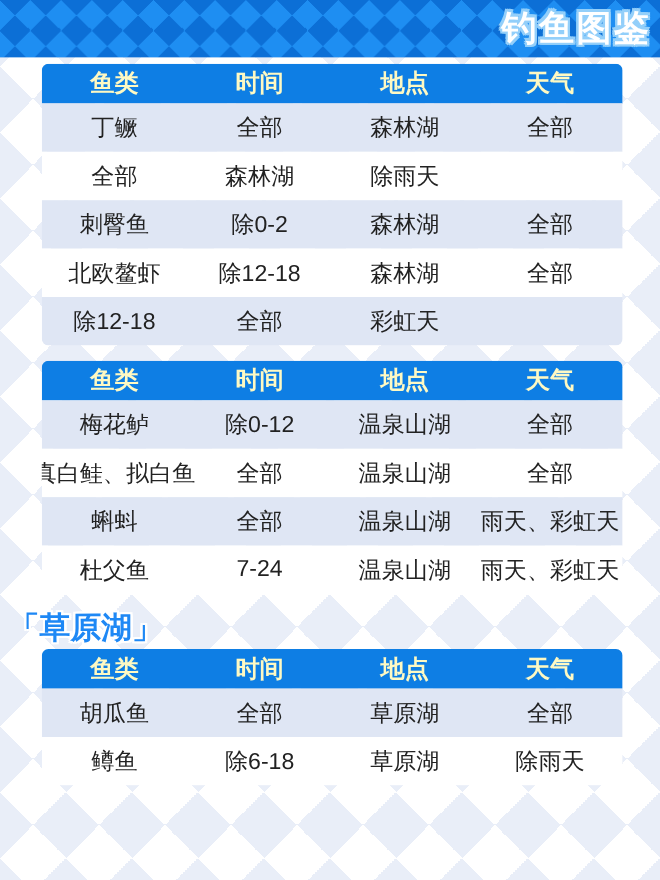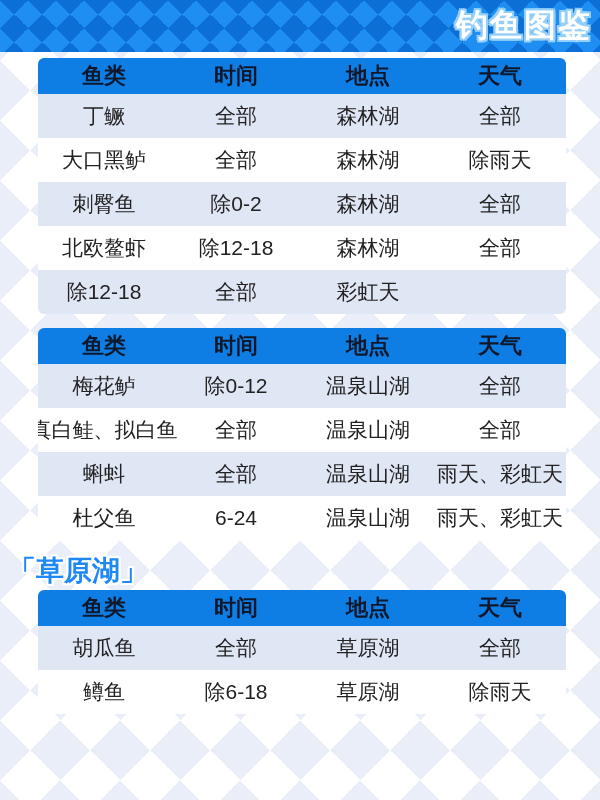--- a/index.html
+++ b/index.html
@@ -55,21 +55,21 @@
     margin-left: 38px;
     border-radius: 6px;
     overflow: hidden;
   }
   .thead {
     display: grid;
     grid-template-columns: repeat(4, minmax(0, 1fr));
     height: 36px;
     align-items: center;
     background: var(--table-header-blue, #0e7ee4);
-    color: #0f172a;
+    color: #fef9c3;
     font-weight: bold;
     font-size: 22px;
     text-align: center;
   }
   .row {
     display: grid;
     grid-template-columns: repeat(4, minmax(0, 1fr));
     height: 44px;
     align-items: center;
     justify-items: center;
@@ -98,21 +98,20 @@
         <span class="cell">地点</span>
         <span class="cell">天气</span>
       </div>
       <div class="row">
         <span class="cell">丁鳜</span>
         <span class="cell">全部</span>
         <span class="cell">森林湖</span>
         <span class="cell">全部</span>
       </div>
       <div class="row">
-        <span class="cell">大口黑鲈</span>
         <span class="cell">全部</span>
         <span class="cell">森林湖</span>
         <span class="cell">除雨天</span>
       </div>
       <div class="row">
         <span class="cell">刺臀鱼</span>
         <span class="cell">除0-2</span>
         <span class="cell">森林湖</span>
         <span class="cell">全部</span>
       </div>
@@ -151,21 +150,21 @@
         <span class="cell">全部</span>
       </div>
       <div class="row">
         <span class="cell">蝌蚪</span>
         <span class="cell">全部</span>
         <span class="cell">温泉山湖</span>
         <span class="cell">雨天、彩虹天</span>
       </div>
       <div class="row">
         <span class="cell">杜父鱼</span>
-        <span class="cell">6-24</span>
+        <span class="cell">7-24</span>
         <span class="cell">温泉山湖</span>
         <span class="cell">雨天、彩虹天</span>
       </div>
     </div>
   </section>
 
   <section class="section">
     <h2 class="section-title">「草原湖」</h2>
     <div class="table">
       <div class="thead">

